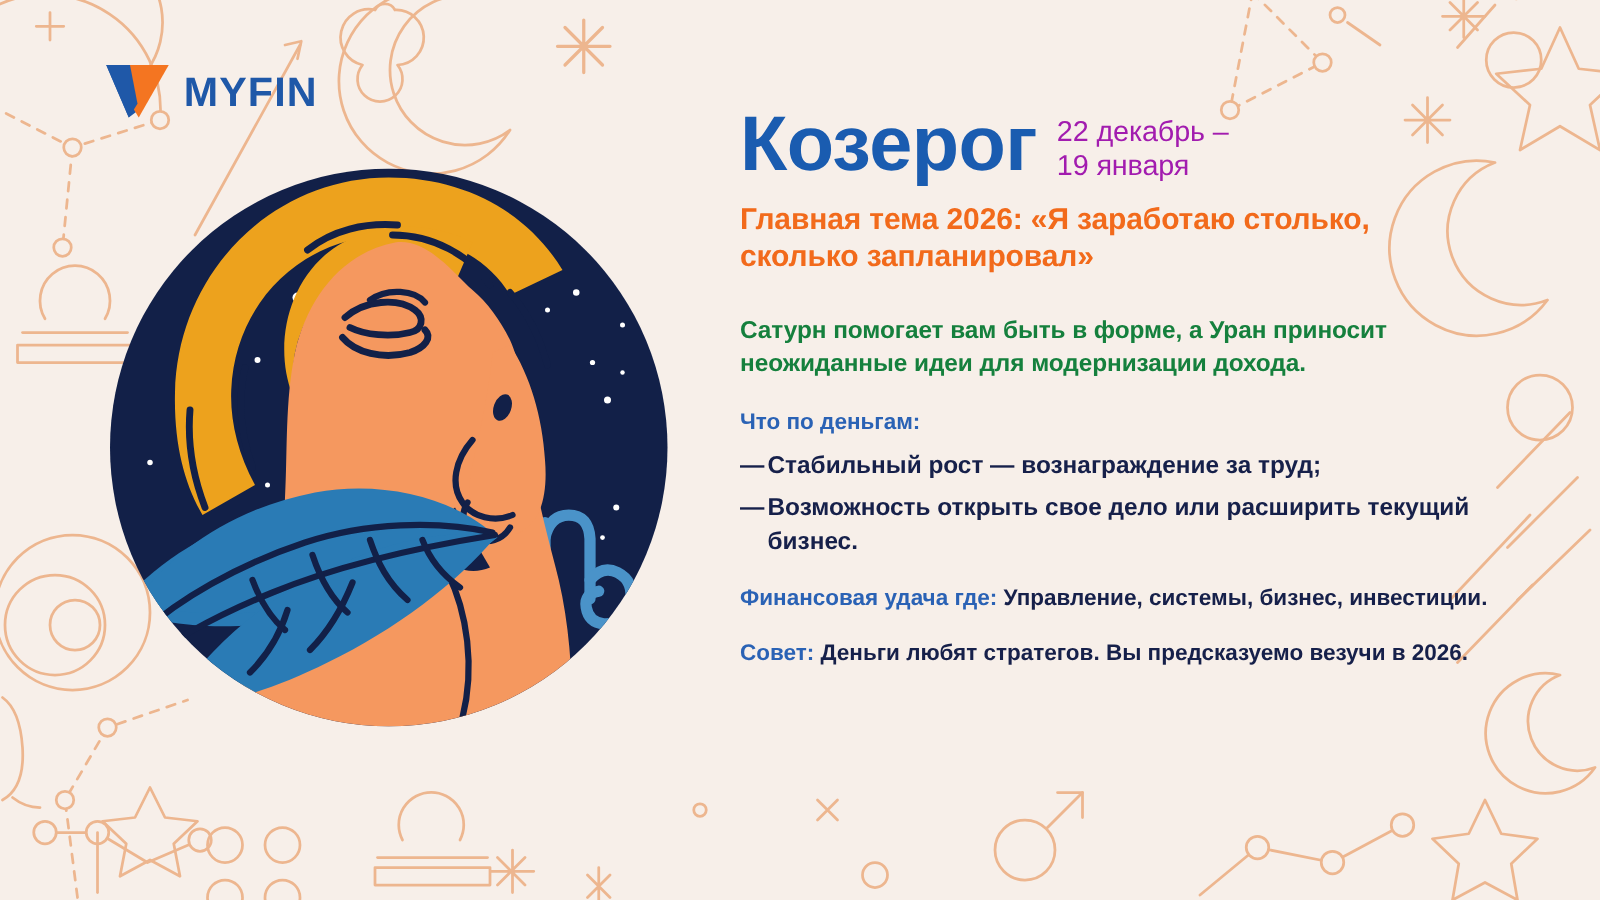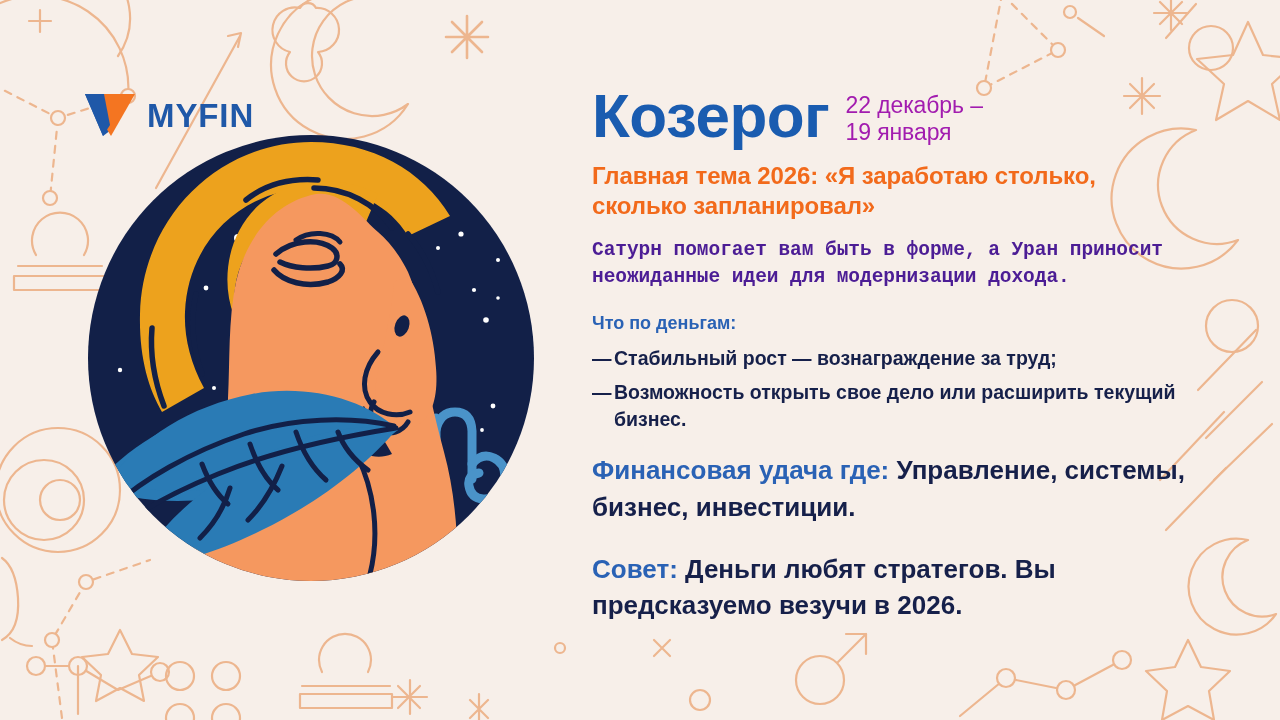--- a/index.html
+++ b/index.html
@@ -8,21 +8,21 @@
     background:#f7efe9;
     font-family:"Liberation Sans","DejaVu Sans",sans-serif;
     position:relative;
   }
   .stage{position:absolute;inset:0;width:1280px;height:720px;overflow:hidden;}
 
   
   .bg-pattern{position:absolute;inset:0;z-index:0;pointer-events:none;}
 
   
-  .logo{position:absolute;left:84px;top:50px;display:flex;align-items:center;gap:11px;z-index:5;margin-top:42px;}
+  .logo{position:absolute;left:84px;top:50px;display:flex;align-items:center;gap:11px;z-index:5;}
   .logo-mark{width:52px;height:46px;display:block;}
   .logo-word{
     font-size:33px;font-weight:800;letter-spacing:0.9px;
     color:#1f58a8;line-height:1;font-family:"Liberation Sans",sans-serif;
   }
 
   
   .illustration{position:absolute;left:78px;top:130px;width:470px;height:460px;z-index:4;}
 
   
@@ -38,40 +38,40 @@
     padding-top:14px;white-space:pre-line;letter-spacing:-0.1px;
   }
 
   .theme{
     margin-top:15px;
     font-size:24px;font-weight:700;color:#f26a1b;line-height:1.27;
     letter-spacing:-0.1px;max-width:570px;
   }
 
   .para{
-    margin-top:15px;
-    font-size:19.5px;font-weight:700;color:#4c1d95;line-height:1.4;
-    letter-spacing:-0.05px;max-width:612px;font-family:Liberation Mono, monospace;
+    margin-top:29px;
+    font-size:19.5px;font-weight:700;color:#15803d;line-height:1.4;
+    letter-spacing:-0.05px;max-width:612px;
   }
 
   .sect-label{
     margin-top:20px;
     font-size:18px;font-weight:700;color:#2a62b5;line-height:1.4;
   }
 
   .bullets{margin:4px 0 0 0;padding:0;list-style:none;}
   .bullets li{
     font-size:19.5px;font-weight:700;color:#16204a;line-height:1.38;
     margin-top:8px;padding-left:22px;text-indent:-22px;max-width:600px;
   }
   .dash{display:inline-block;width:22px;text-indent:0;}
 
   .mixed{
     margin-top:19px;
-    font-size:26px;font-weight:700;color:#16204a;line-height:1.4;
+    font-size:18px;font-weight:700;color:#16204a;line-height:1.4;
     max-width:612px;
   }
   .mixed .lead{color:#2a62b5;}
 </style>
 </head>
 <body>
 
 <div class="stage">
 
   <svg class="bg-pattern" viewBox="0 0 1280 720" width="1280" height="720" aria-hidden="true">

